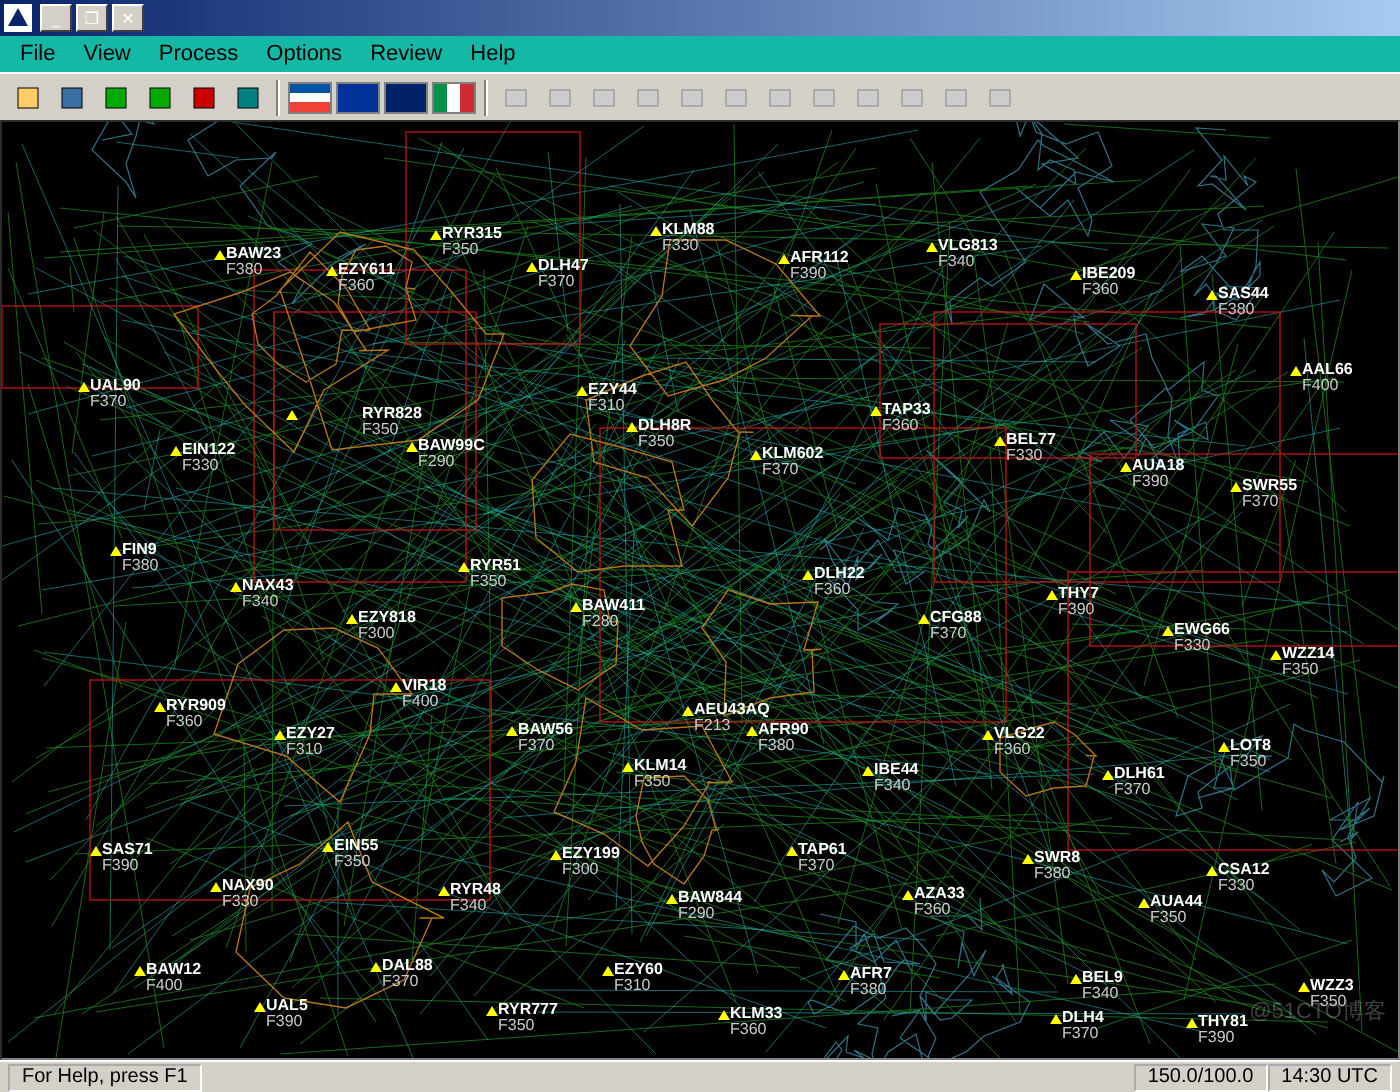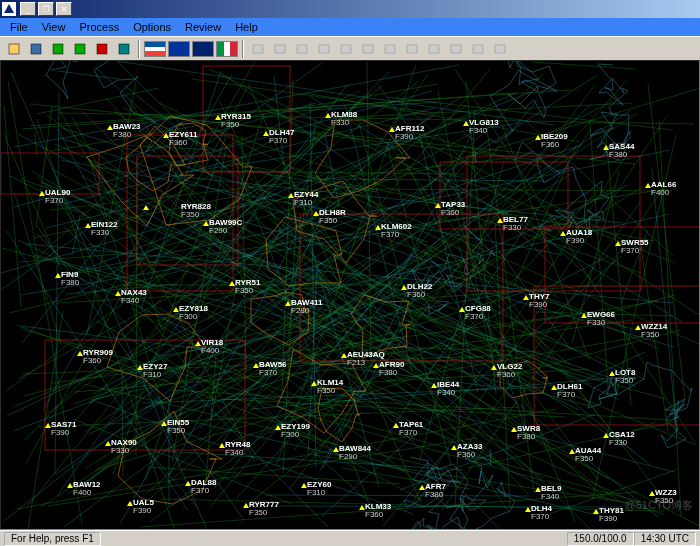--- a/index.html
+++ b/index.html
@@ -3,21 +3,21 @@
 <meta charset="utf-8">
 <style>
   * { margin: 0; padding: 0; box-sizing: border-box; }
   html, body { width: 700px; height: 546px; overflow: hidden; font-family: Tahoma, sans-serif; font-size: 11px; background: #d4d0c8; }
   .titlebar { height: 18px; background: linear-gradient(to right, #0a246a, #a6caf0); color: #fff; display: flex; align-items: center; padding: 0 2px; }
   .titlebar .ticon { width: 14px; height: 14px; background: #fff; margin-right: 4px; display: inline-flex; align-items: center; justify-content: center; }
   .titlebar .ticon svg { width: 12px; height: 12px; }
   .titlebar .ttext { flex: 1; font-weight: bold; font-size: 11px; white-space: nowrap; overflow: hidden; }
   .winbtns { display: flex; gap: 2px; }
   .winbtn { width: 16px; height: 14px; background: #d4d0c8; border: 1px solid #fff; border-right-color: #404040; border-bottom-color: #404040; display: flex; align-items: center; justify-content: center; font-family: Marlett, sans-serif; font-size: 8px; cursor: pointer; }
-  .menubar { height: 18px; background: #3b82f6; display: flex; align-items: center; padding: 0 4px; gap: 2px; }
+  .menubar { height: 18px; background: #14b8a6; display: flex; align-items: center; padding: 0 4px; gap: 2px; }
   .menuitem { padding: 1px 6px; cursor: pointer; }
   .toolbar { height: 24px; background: #d4d0c8; border-top: 1px solid #fff; display: flex; align-items: center; padding: 0 4px; gap: 2px; }
   .tbtn { width: 20px; height: 20px; border: 1px solid transparent; display: flex; align-items: center; justify-content: center; cursor: pointer; }
   .tbtn svg { width: 14px; height: 14px; }
   .tsep { width: 2px; height: 18px; border-left: 1px solid #808080; border-right: 1px solid #fff; margin: 0 2px; }
   .flagbtn { width: 22px; height: 16px; border: 1px solid #808080; cursor: pointer; }
   .chart { position: relative; width: 700px; height: 470px; background: #000; overflow: hidden; border: 1px inset #808080; }
   .chart svg.net { position: absolute; top: 0; left: 0; width: 700px; height: 470px; }
   .ac { position: absolute; color: #fff; font-size: 8px; line-height: 8px; white-space: nowrap; pointer-events: none; }
   .ac .dot { position: absolute; left: -6px; top: 2px; width: 0; height: 0; border-left: 3px solid transparent; border-right: 3px solid transparent; border-bottom: 5px solid #ffff00; }

